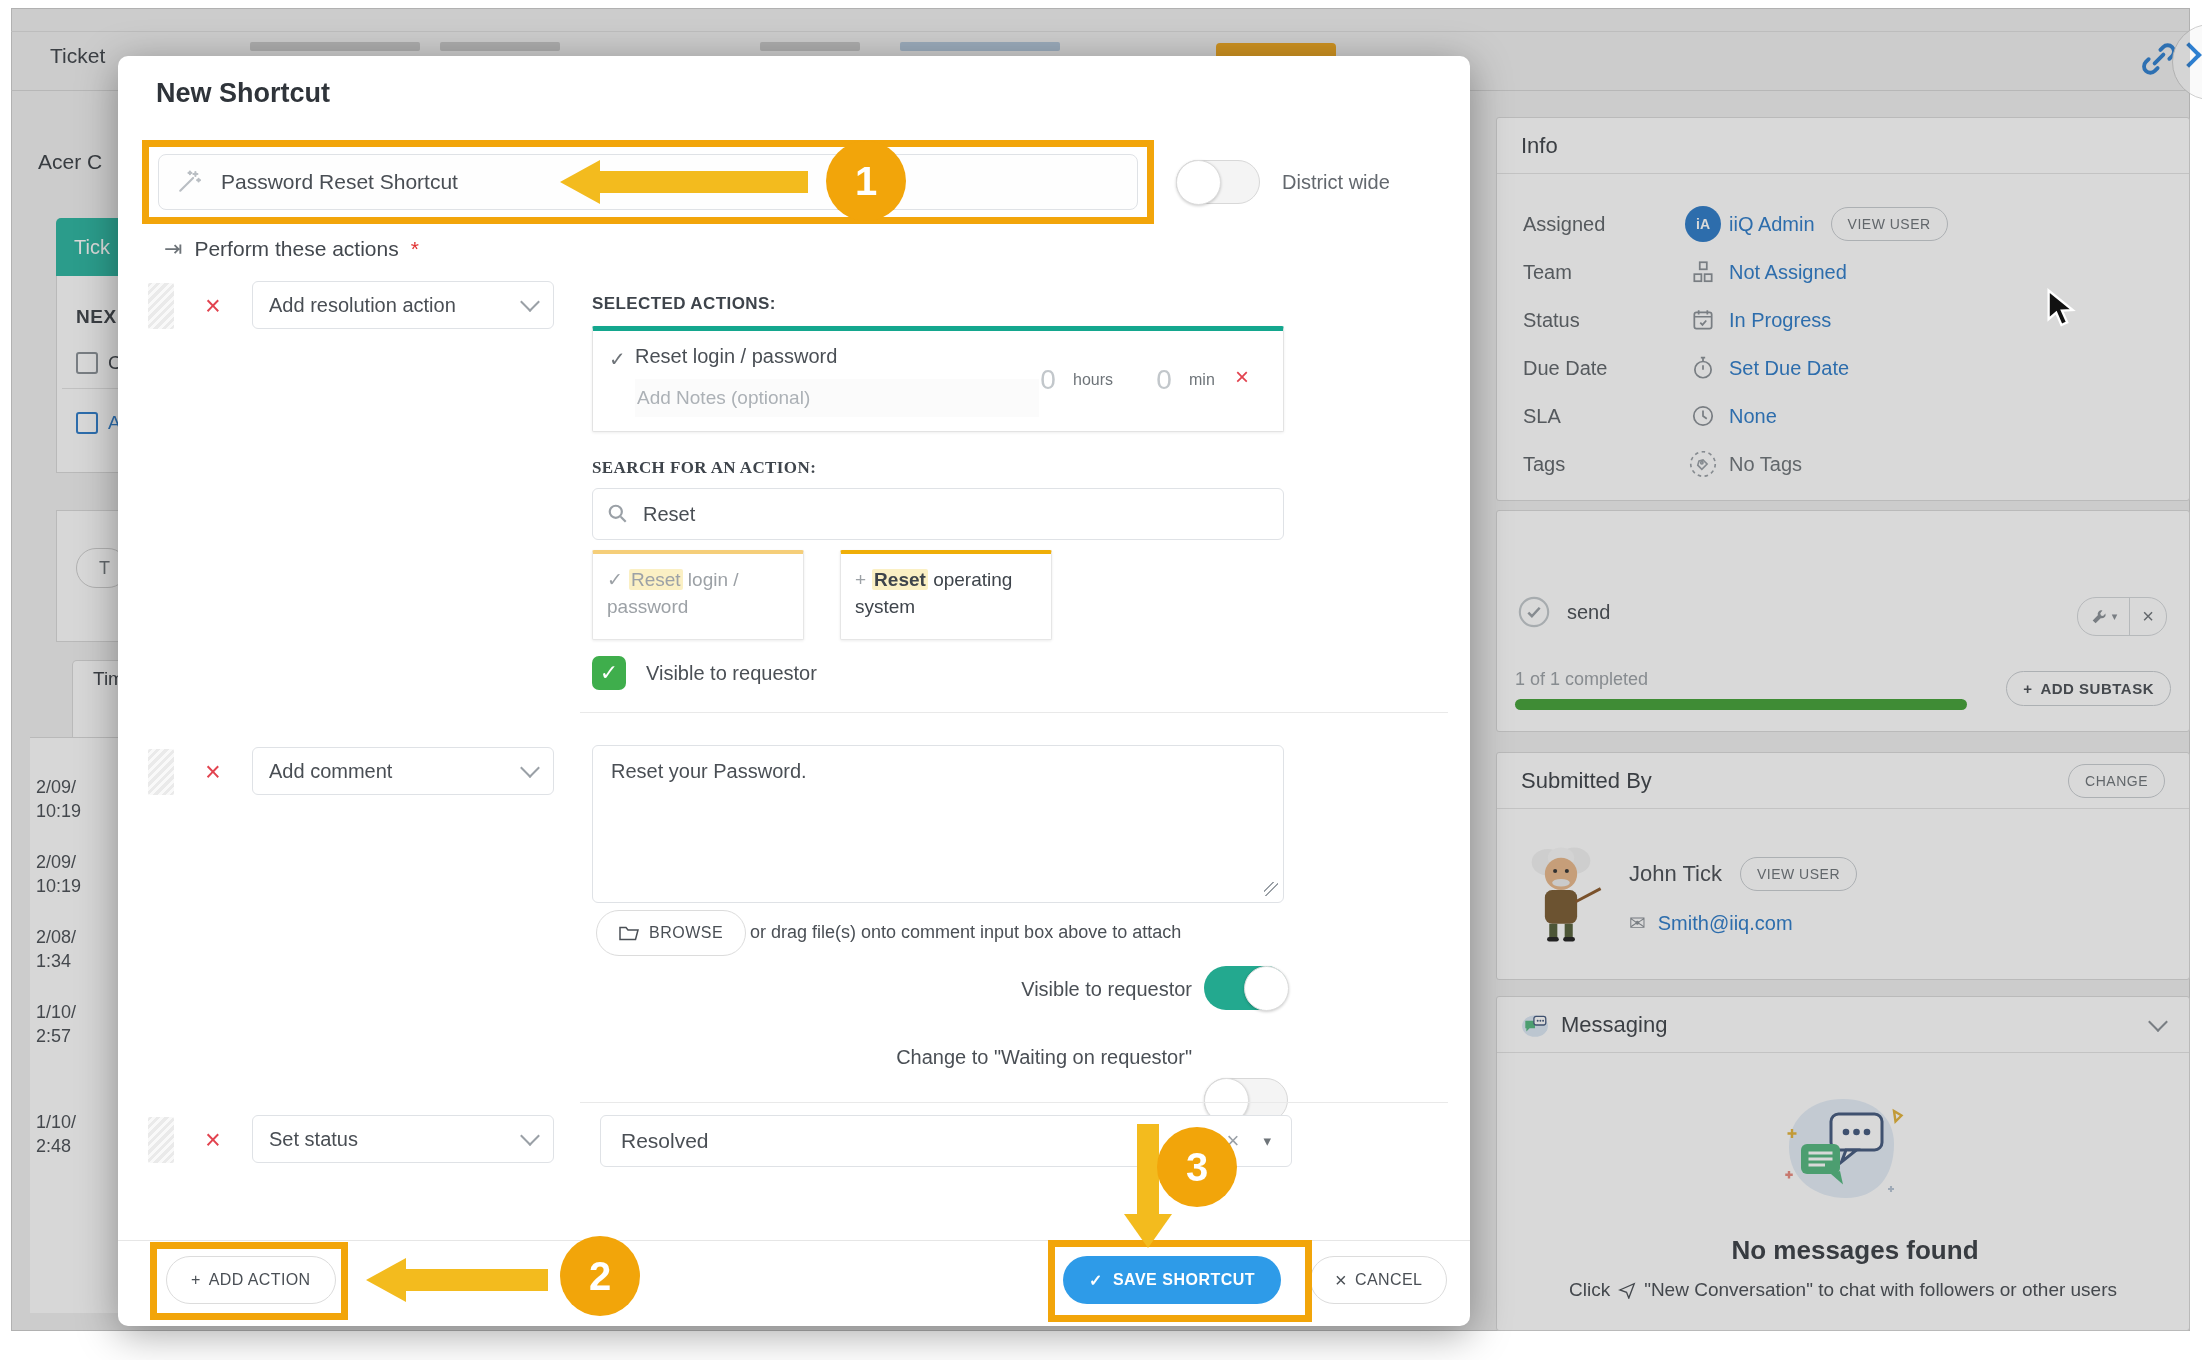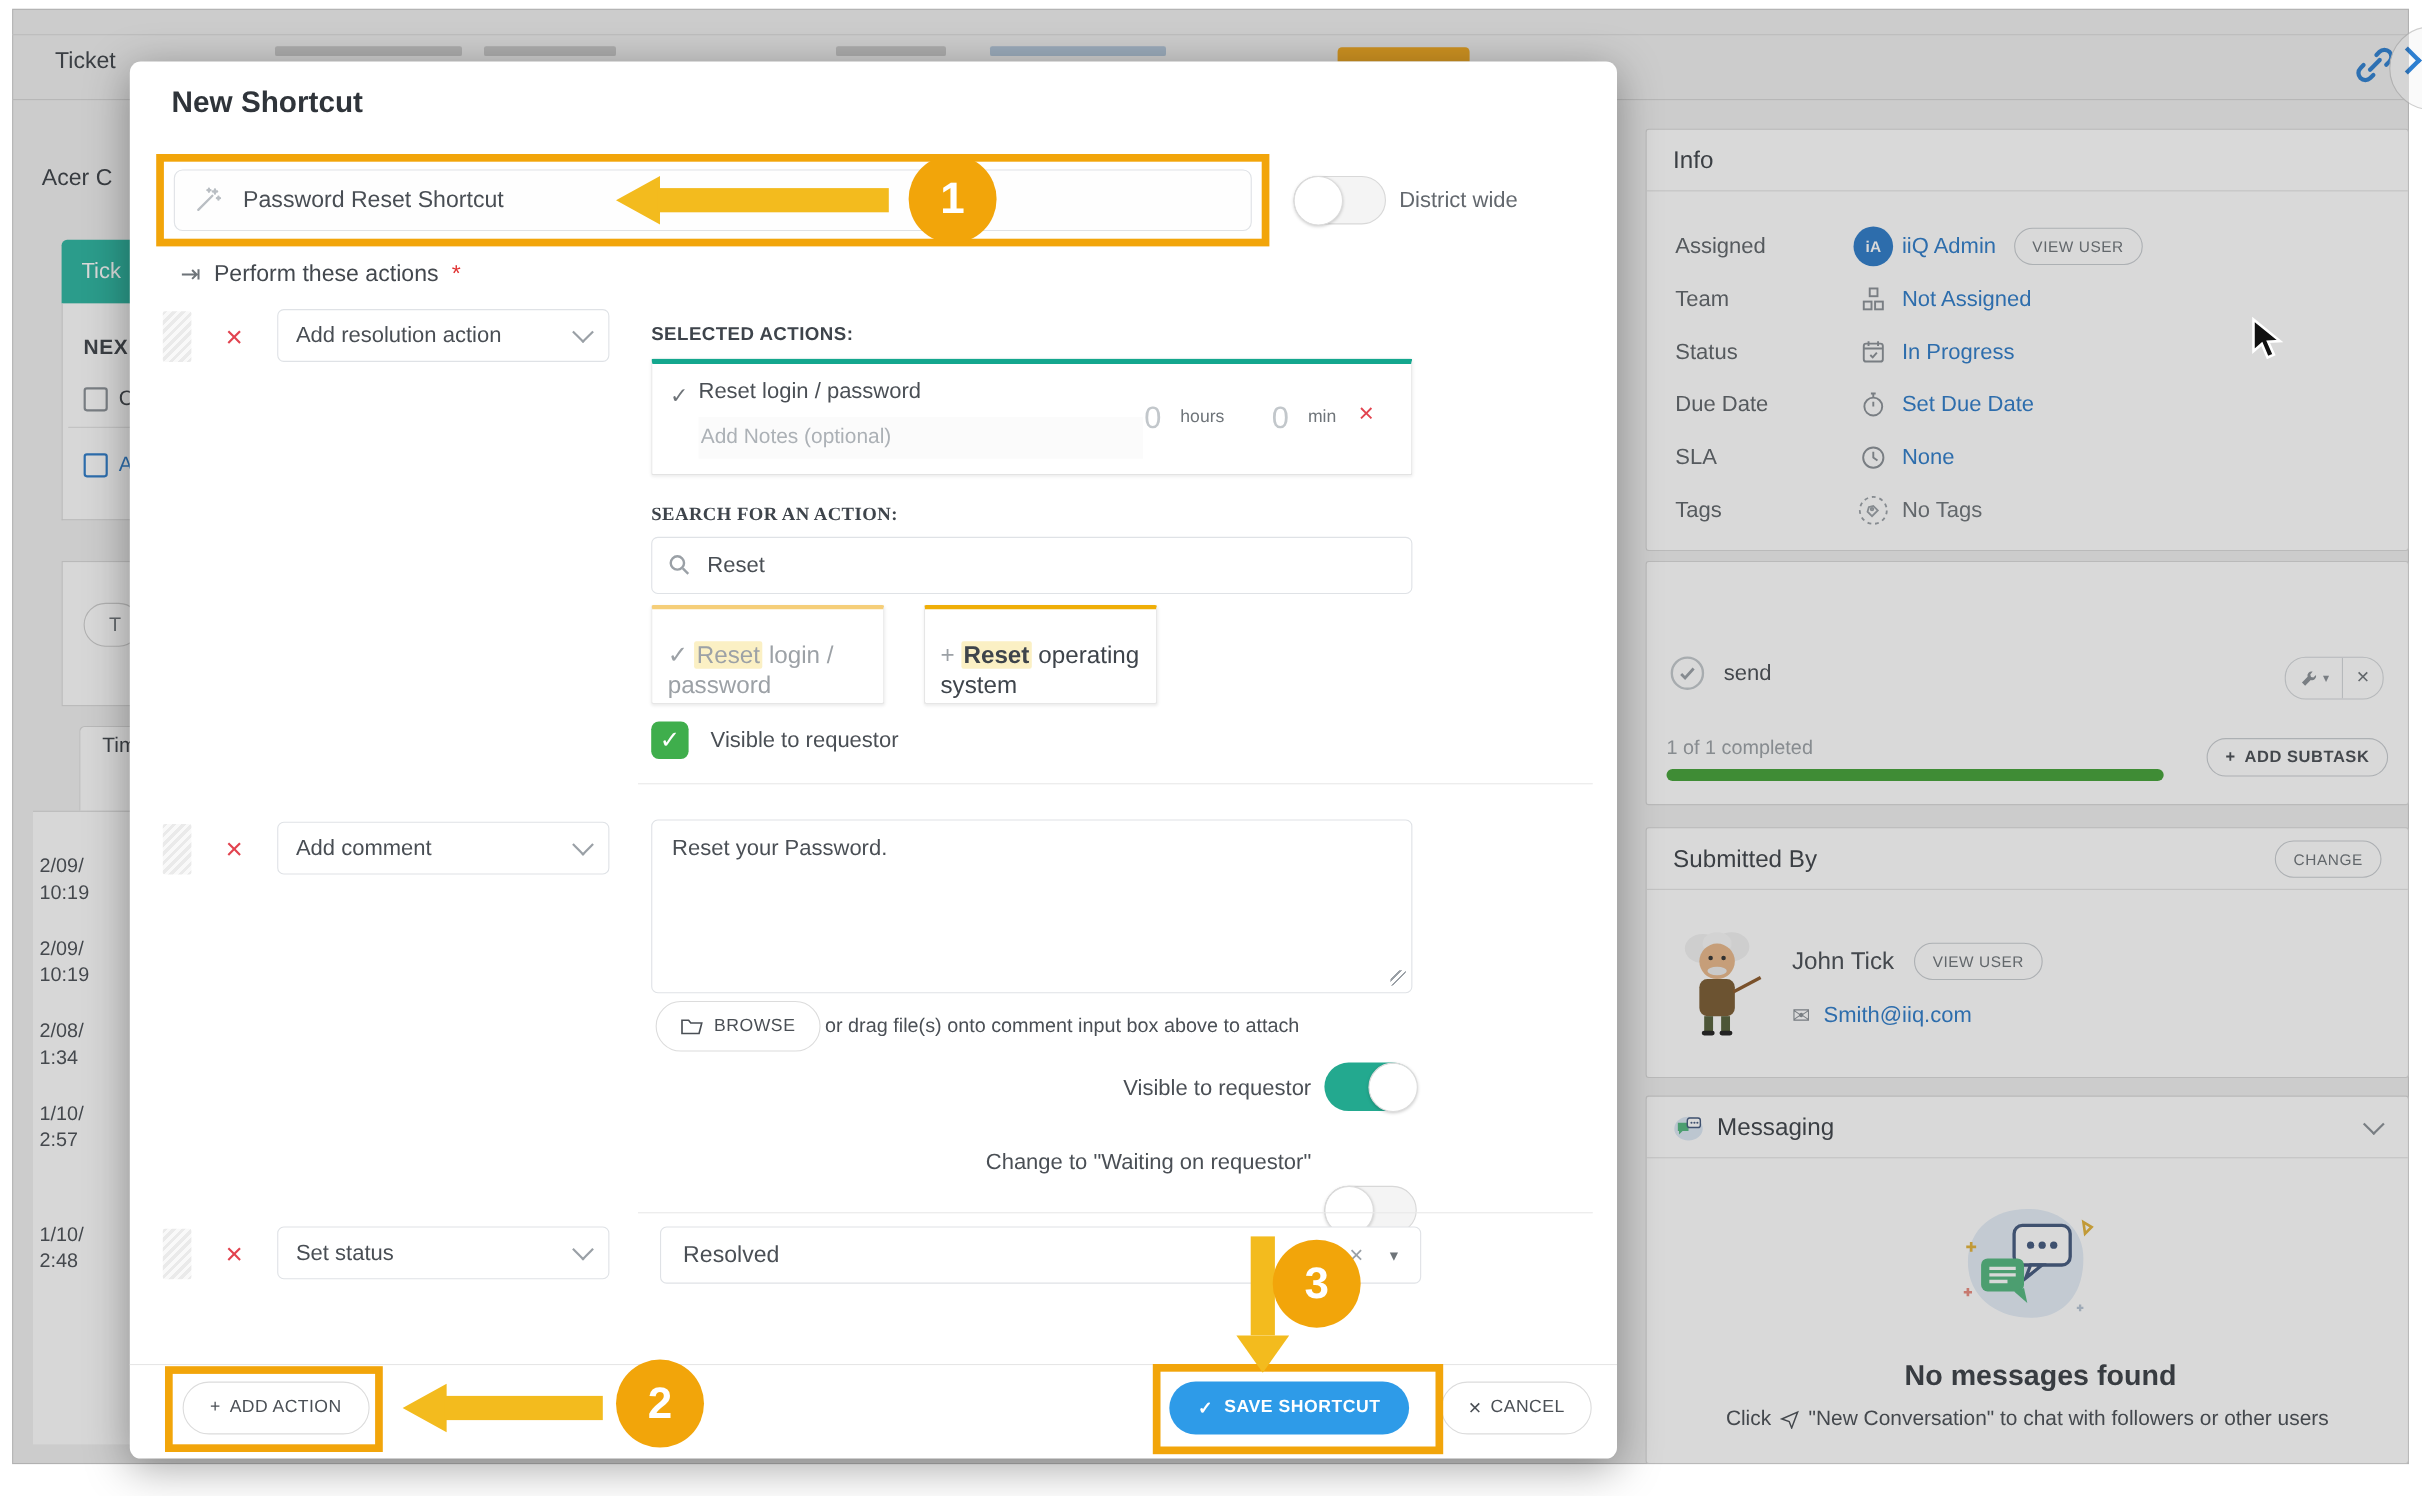--- a/index.html
+++ b/index.html
@@ -80,21 +80,21 @@
   .sel-card .aname{position:absolute;left:42px;top:14px;font-size:20px;color:#4A4F55;}
   .notes{position:absolute;left:42px;top:48px;width:400px;height:36px;border:none;background:#FBFBFB;font-size:19px;color:#4A4F55;font-family:inherit;outline:none;}
   .notes::placeholder{color:#ACB1B6;}
   .dur{position:absolute;display:flex;align-items:center;gap:6px;}
   .dur input{width:34px;border:none;outline:none;font-size:28px;color:#C2C7CB;font-family:inherit;background:transparent;text-align:center;}
   .dur .unit{font-size:16px;color:#6E7479;}
 
   .search-box{left:474px;top:432px;width:692px;height:52px;border:1px solid #DFE2E6;border-radius:6px;background:#fff;display:flex;align-items:center;padding:0 14px;gap:12px;box-sizing:border-box;}
   .search-box input{border:none;outline:none;font-size:20px;color:#494E54;font-family:inherit;width:400px;}
 
-  .chip{width:212px;height:90px;background:#fff;border:1px solid #E6E6E6;border-radius:2px;box-shadow:0 1px 3px rgba(0,0,0,.08);box-sizing:border-box;padding:28px 14px;font-size:22px;line-height:27px;}
+  .chip{width:212px;height:90px;background:#fff;border:1px solid #E6E6E6;border-radius:2px;box-shadow:0 1px 3px rgba(0,0,0,.08);box-sizing:border-box;padding:12px 14px;font-size:19px;line-height:27px;}
   .chip .pre{color:#9CA1A6;margin-right:6px;}
   .hl-match{background:#FBF0C4;border-radius:2px;padding:0 2px;}
   .chip.done{border-top:4px solid #F5CE79;color:#9CA1A6;}
   .chip.done .hl-match{color:#9CA1A6;}
   .chip.add{border-top:4px solid #EFAE07;color:#3E444B;}
   .chip.add .hl-match{color:#3E444B;font-weight:600;}
 
   .gcheck{width:34px;height:34px;background:#3FAE4C;border-radius:7px;color:#fff;font-size:22px;display:flex;align-items:center;justify-content:center;}
   .vis-label{font-size:20px;color:#4A4F55;}
   .hdiv{height:1px;background:#E9E9E9;}
@@ -373,21 +373,21 @@
     <div class="m name-input">
       <span>
         <svg width="28" height="28" viewBox="0 0 24 24" fill="none" stroke="#B9BEC3" stroke-width="1.8" stroke-linecap="round">
             <path d="M4.5 19.5L15.5 8.5"></path>
             <path d="M17.5 3.5v3.4M15.8 5.2h3.4M20.2 9.2v2.4M19 10.4h2.4M12.8 3v2.4M11.6 4.2H14"></path>
           </svg>
       </span>
       <input type="text" value="Password Reset Shortcut" style="">
     </div>
 
-    <div class="m" style="left:1058px;top:104px;display:flex;align-items:center;gap:12px;">
+    <div class="m" style="left:1058px;top:104px;display:flex;align-items:center;gap:22px;">
       <span class="toggle off">
           <span class="knob"></span>
         </span>
       <span class="district-label">District wide</span>
     </div>
 
     <div class="m perform">
       <span class="ico">⇥</span>
       <span>Perform these actions</span>
       <span class="req">*</span>

